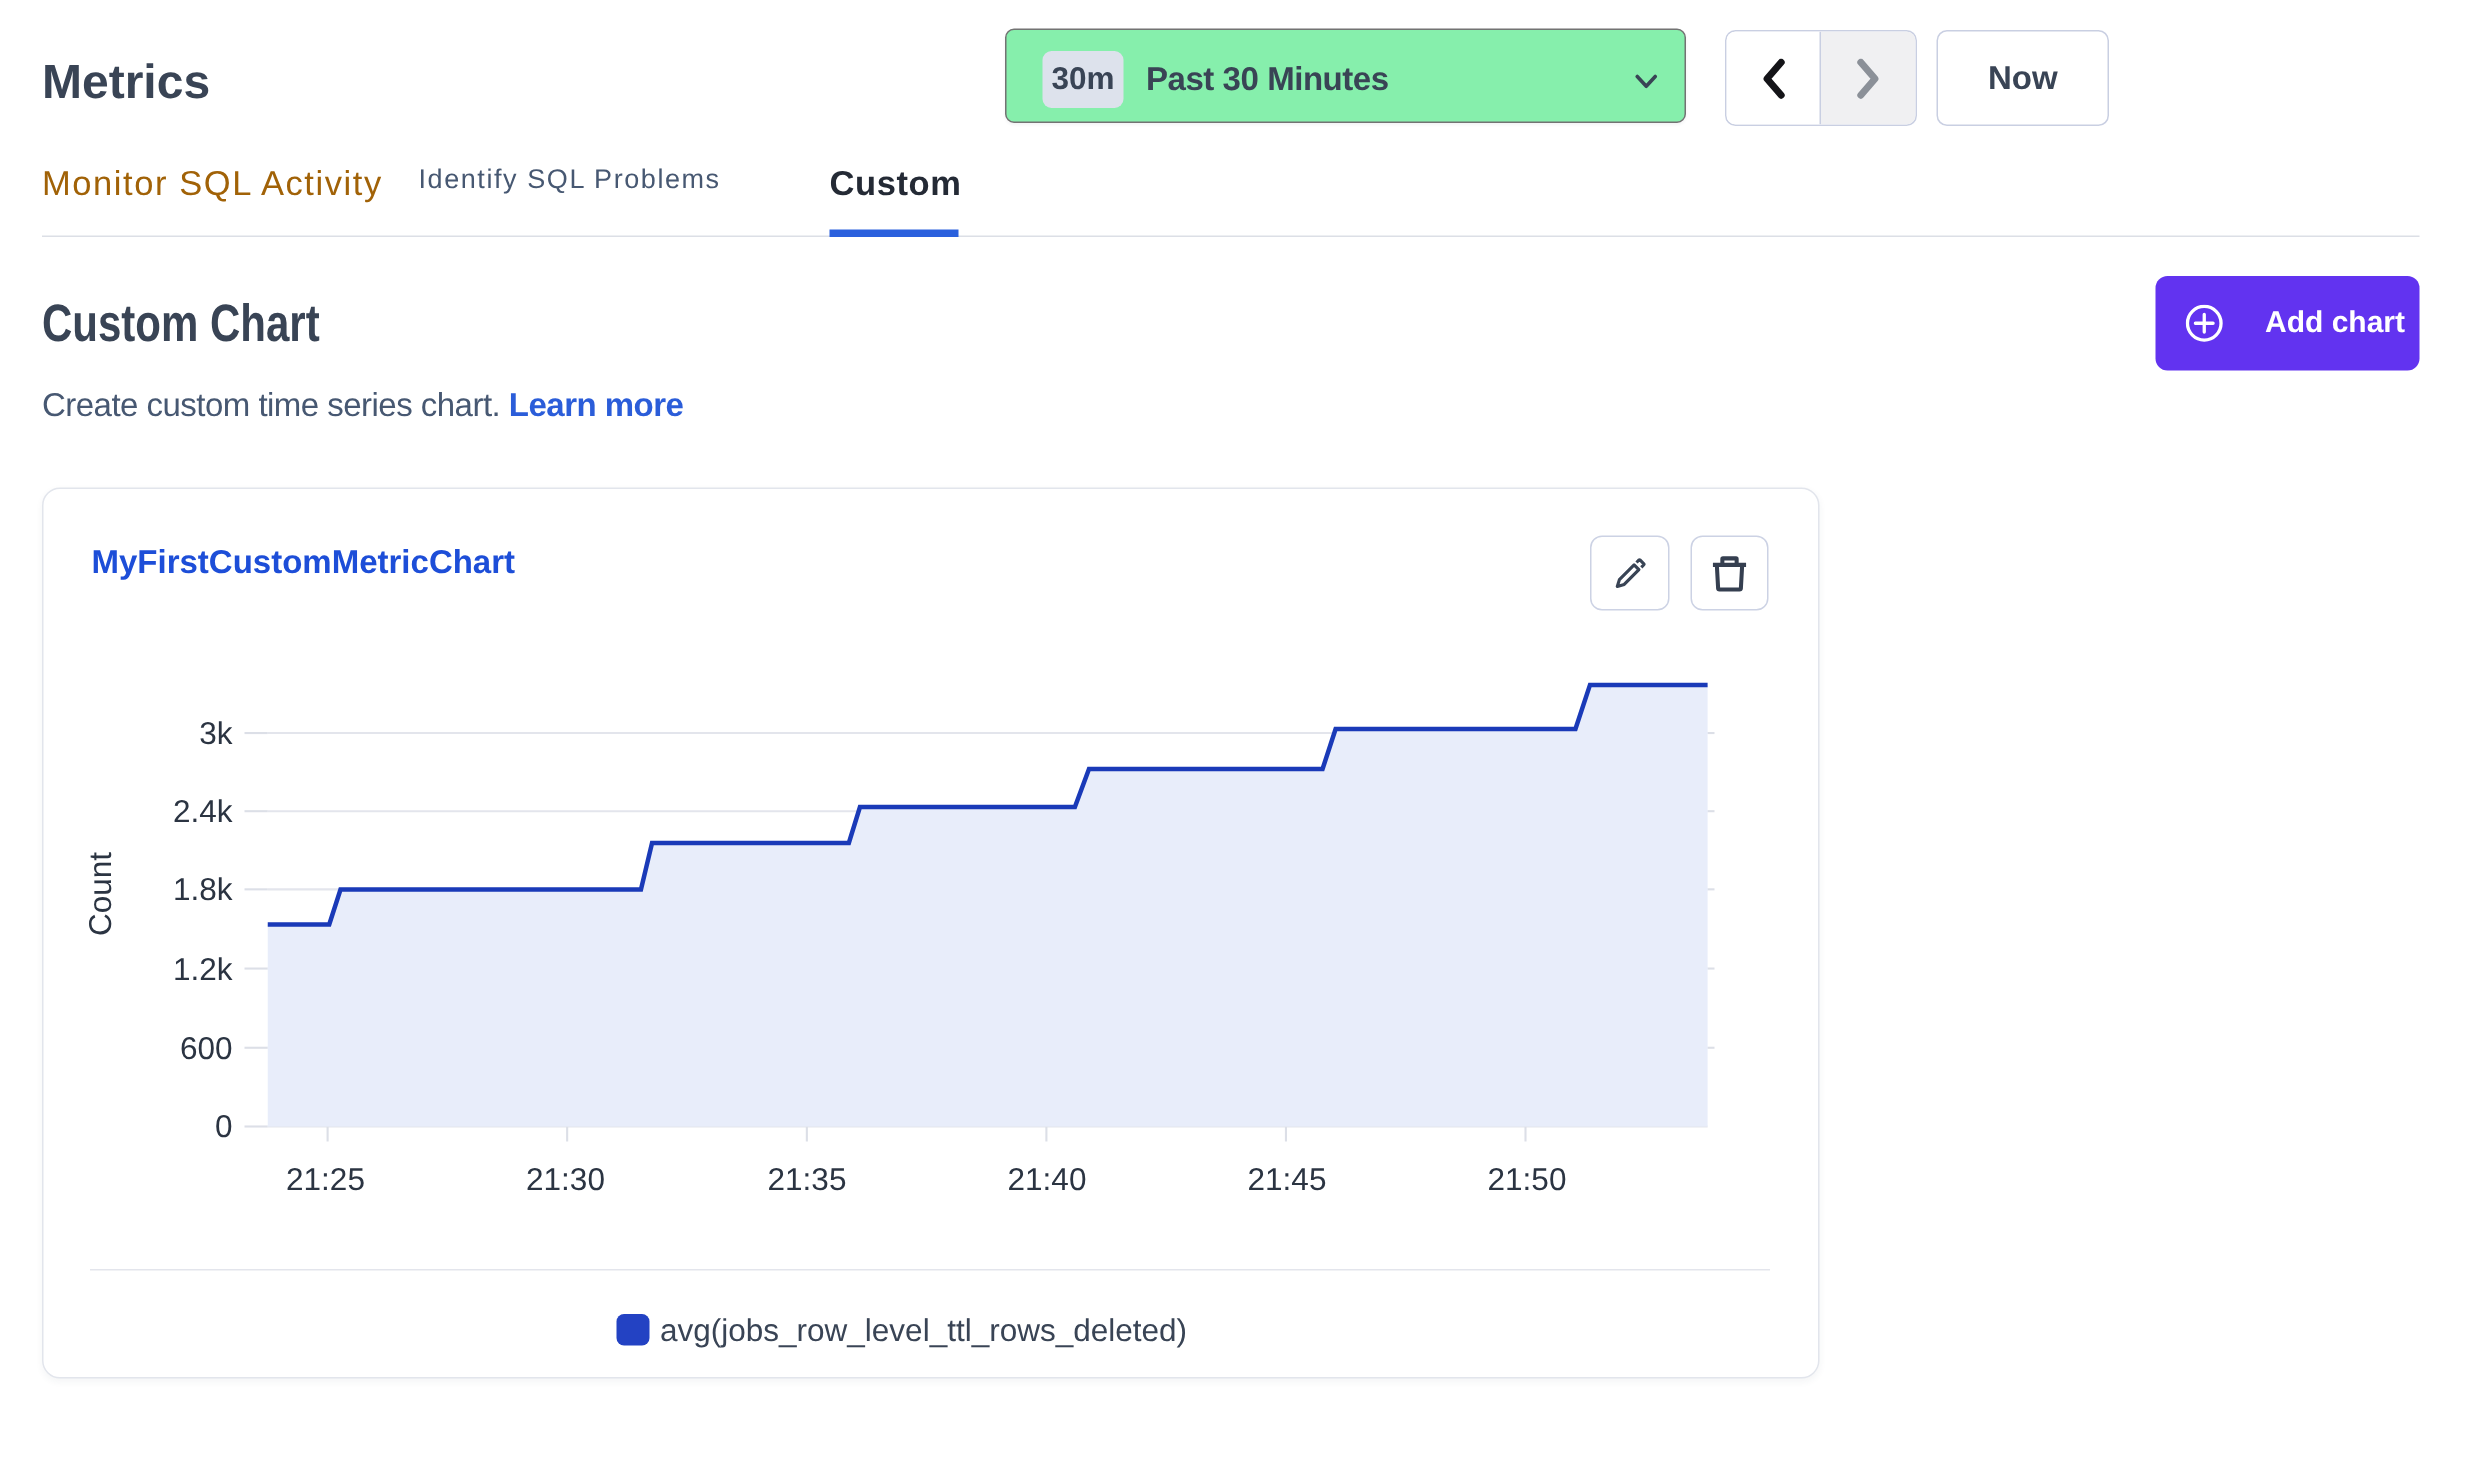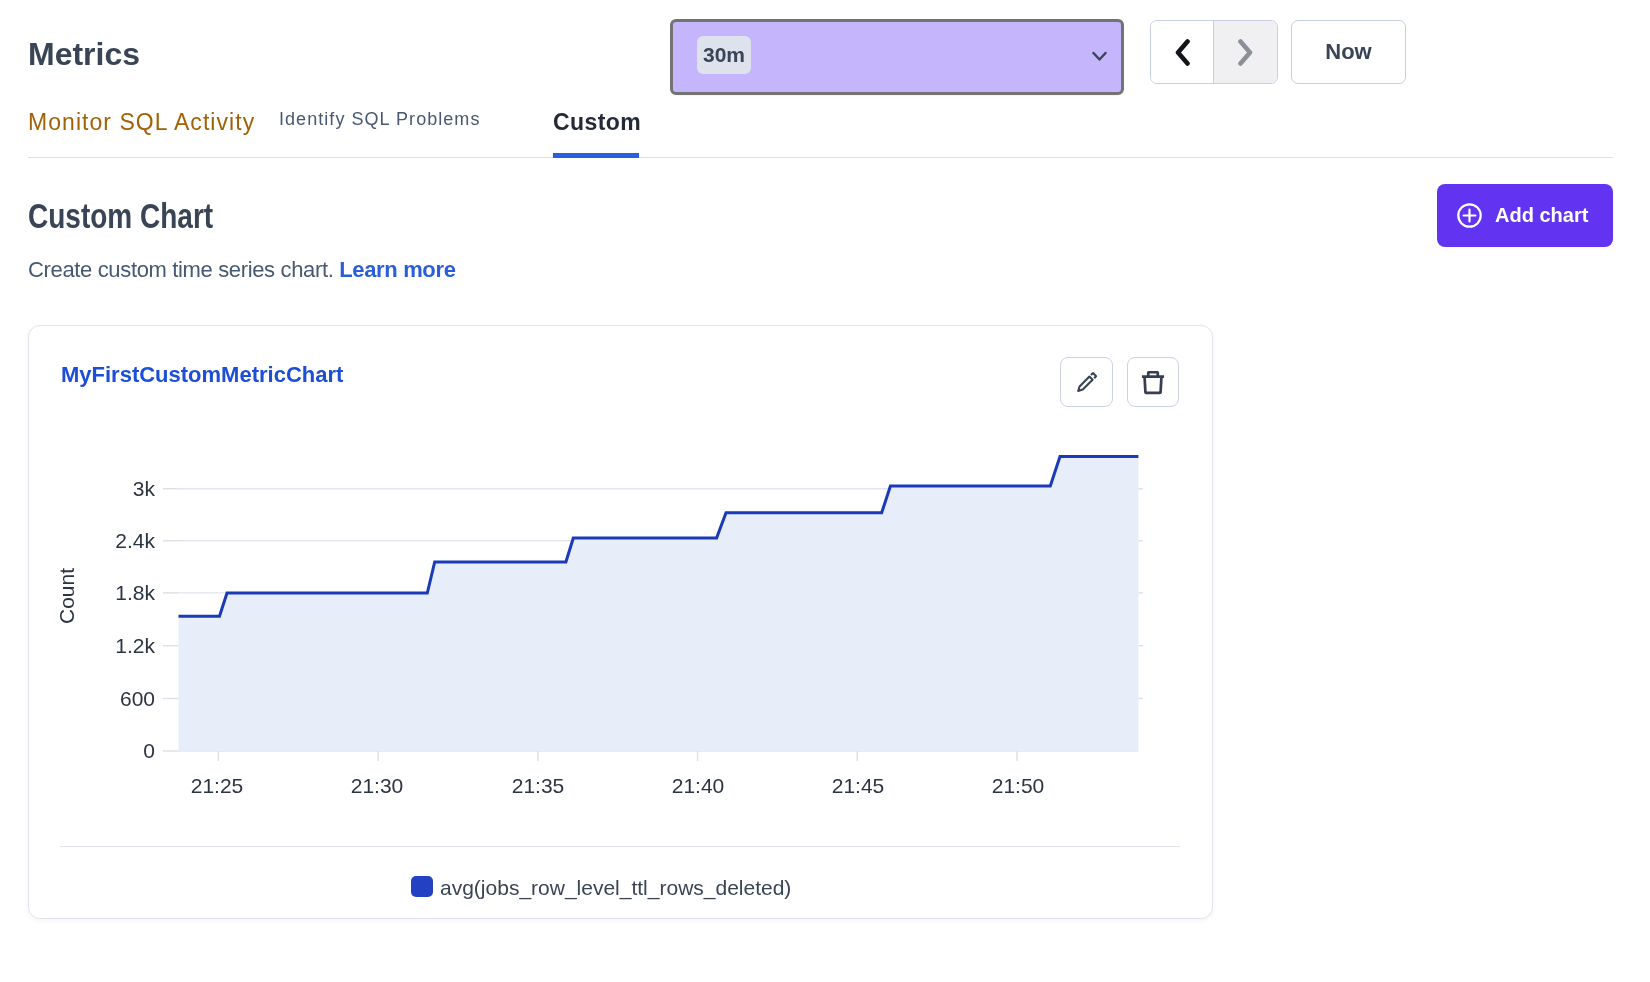--- a/index.html
+++ b/index.html
@@ -4,22 +4,23 @@
 <style>
 * { margin:0; padding:0; box-sizing:border-box; }
 html,body { width:1650px; height:982px; background:#ffffff; font-family:"Liberation Sans",sans-serif; overflow:hidden; }
 .abs { position:absolute; }
 </style>
 </head>
 <body>
 
 <div class="abs" style="left:28px; top:36px; font-size:32px; font-weight:bold; color:#394455;">Metrics</div>
 
-<div class="abs" style="left:670px; top:19px; width:454px; height:76px; background:#c4b5fd; border:3px solid #737373; border-radius:6px; box-shadow:0 1px 2px rgba(50,60,90,0.06);">
+<div class="abs" style="left:670px; top:19px; width:454px; height:63px; background:#86efac; border:1px solid #737373; border-radius:6px; box-shadow:0 1px 2px rgba(50,60,90,0.06);">
   <div class="abs" style="left:24px; top:14px; width:54px; height:38px; background:#dde2ec; border-radius:6px; text-align:center; line-height:38px; font-size:21px; font-weight:bold; color:#394455;">30m</div>
+  <div class="abs" style="left:93px; top:0; height:66px; line-height:66px; font-size:22px; font-weight:bold; letter-spacing:-0.3px; color:#394455;">Past 30 Minutes</div>
   <svg class="abs" style="left:419px; top:29px;" width="15" height="11" viewBox="0 0 15 11">
       <path d="M1.5 2 L7.5 8.5 L13.5 2" fill="none" stroke="#394455" stroke-width="2.4" stroke-linecap="round" stroke-linejoin="round"></path>
     </svg>
 </div>
 
 <div class="abs" style="left:1150px; top:20px; width:128px; height:64px; border:1px solid #c9cfe2; border-radius:7px; overflow:hidden; display:flex;">
   <div style="width:64px; height:100%; background:#fff; border-right:1px solid #c9cfe2; display:flex; align-items:center; justify-content:center;">
     <svg width="17" height="27" viewBox="0 0 17 27">
         <path d="M13.5 2.5 L4 13.5 L13.5 24.5" fill="none" stroke="#141418" stroke-width="4.6" stroke-linecap="round" stroke-linejoin="round"></path>
       </svg>
@@ -35,21 +36,21 @@
 
 <div class="abs" style="left:28px; top:109px; font-size:23px; letter-spacing:1.05px; color:#a16207;">Monitor SQL Activity</div>
 <div class="abs" style="left:279px; top:109px; font-size:18px; letter-spacing:1.05px; color:#475872;">Identify SQL Problems</div>
 <div class="abs" style="left:553px; top:109px; font-size:23px; font-weight:bold; letter-spacing:0.4px; color:#242a35;text-align:center;">Custom</div>
 <div class="abs" style="left:28px; top:157px; width:1585px; height:1px; background:#dcdfe6;"></div>
 <div class="abs" style="left:553px; top:153px; width:86px; height:5px; background:#2a60dd;"></div>
 
 <div class="abs" style="left:28px; top:196px; font-size:35px; font-weight:bold; color:#394455; transform:scaleX(0.8); transform-origin:left top;">Custom Chart</div>
 <div class="abs" style="left:28px; top:257px; font-size:22px; letter-spacing:-0.35px; color:#475872;">Create custom time series chart. <span style="color:#2b5dd9; font-weight:bold;">Learn more</span></div>
 
-<div class="abs" style="left:1437px; top:184px; width:176px; height:63px; background:#6233f0; border-radius:8px; display:flex; align-items:center; justify-content:flex-start; gap:13px;">
+<div class="abs" style="left:1437px; top:184px; width:176px; height:63px; background:#6233f0; border-radius:8px; display:flex; align-items:center; justify-content:flex-start; gap:28px;">
   <svg width="25" height="25" viewBox="0 0 25 25" style="margin-left:20px;">
       <circle cx="12.5" cy="12.5" r="11.2" fill="none" stroke="#ffffff" stroke-width="2.2"></circle>
       <path d="M12.5 6.6 V18.4 M6.6 12.5 H18.4" stroke="#ffffff" stroke-width="2.2" stroke-linecap="round"></path>
     </svg>
   <span style="font-size:20px; font-weight:bold; color:#fff;">Add chart</span>
 </div>
 
 <div class="abs" style="left:28px; top:325px; width:1185px; height:594px; background:#fff; border:1px solid #e2e5ec; border-radius:12px; box-shadow:0 2px 5px rgba(40,50,80,0.05);"></div>
 
 <div class="abs" style="left:61px; top:362px; font-size:22px; font-weight:bold; color:#1d4ed8;">MyFirstCustomMetricChart</div>

